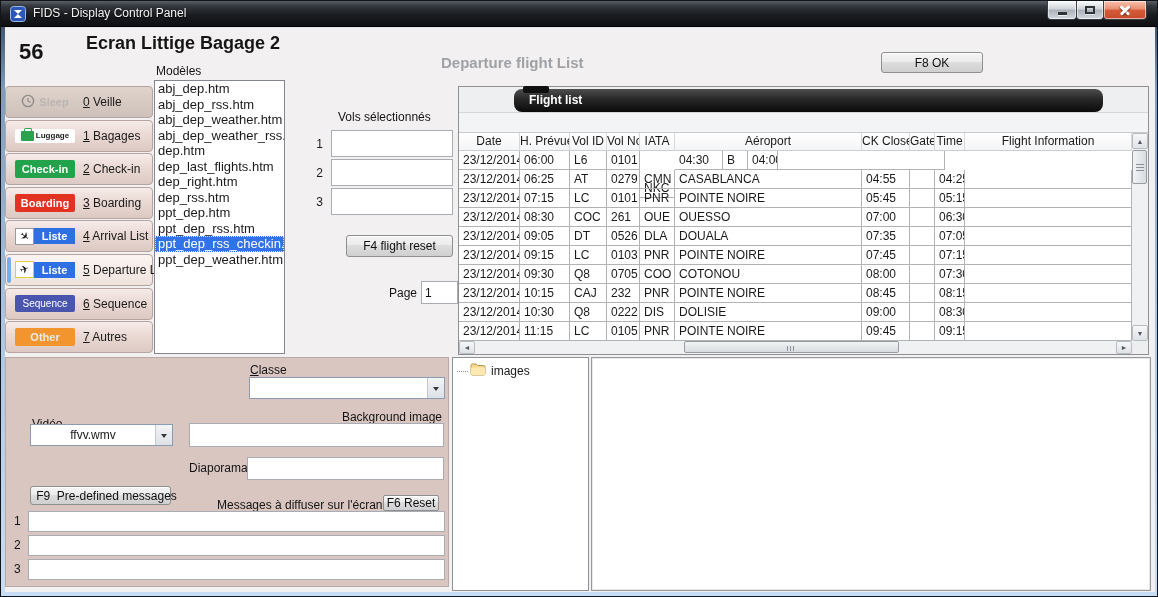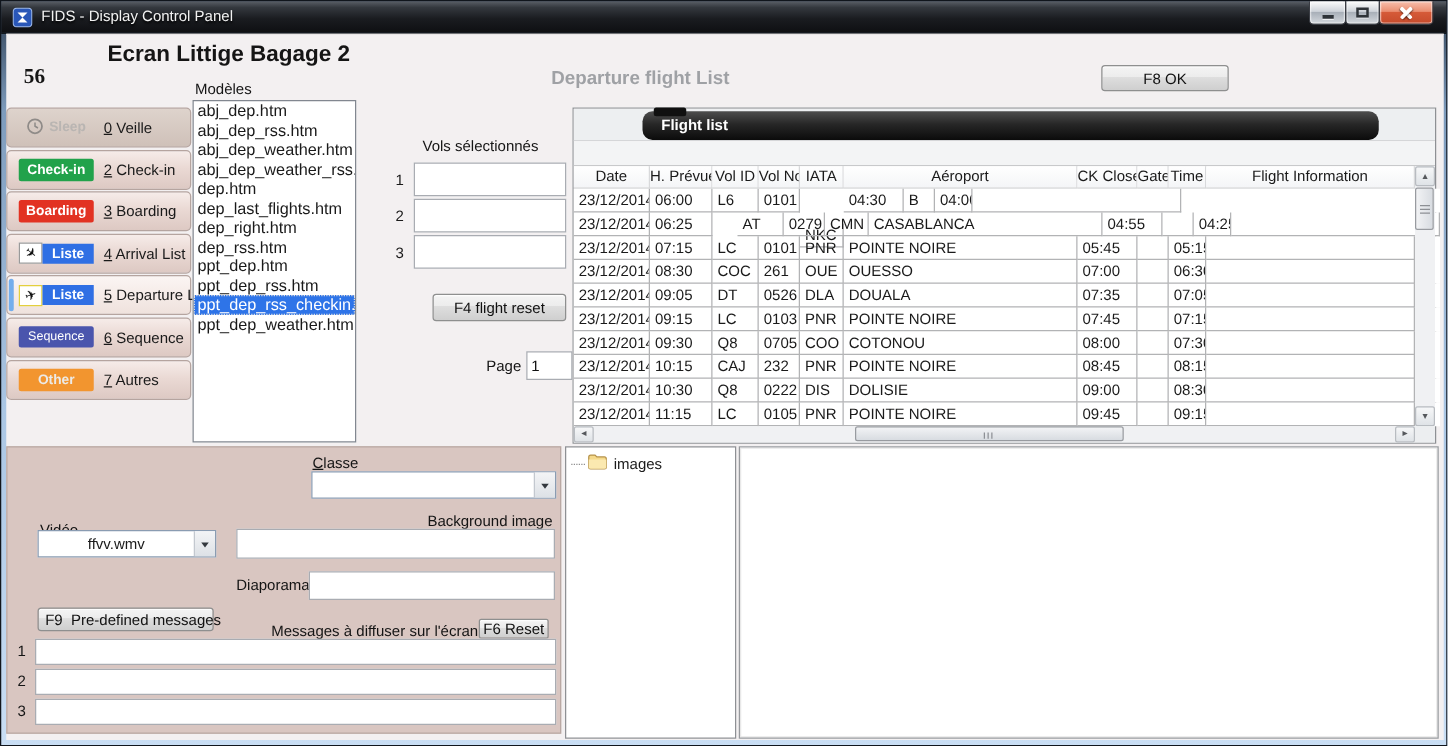--- a/index.html
+++ b/index.html
@@ -27,21 +27,21 @@
   .glyph-max { width:10px; height:8px; border:2px solid #2e3338; box-shadow:0 1px 0 rgba(255,255,255,.5); }
   .glyph-close { position:relative; width:12px; height:12px; }
   .glyph-close::before,.glyph-close::after { content:''; position:absolute; left:0; top:5px;
     width:12px; height:2.6px; background:#fff; border-radius:1px; box-shadow:0 1px 1px rgba(0,0,0,.4); }
   .glyph-close::before { transform:rotate(45deg); } .glyph-close::after { transform:rotate(-45deg); }
 
   
   .client { position:absolute; left:4px; top:26px; width:1150px; height:565px;
     background:#f3f0f1; border-top:1px solid #e9e6e7; }
   .lbl { position:absolute; font-size:12px; color:#151515; white-space:nowrap; }
-  #screen-number { left:14px; top:23px; font-size:17px; font-weight:bold;font-family:Liberation Serif, serif; }
+  #screen-number { left:14px; top:11px; font-size:22px; font-weight:bold; }
   #screen-name { left:81px; top:5px; font-size:18px; font-weight:bold; }
   #modeles-label { left:151px; top:36px; }
   #panel-title { left:436px; top:26px; font-size:15px; font-weight:bold; color:#9fa1a5; }
 
   
   .wbtn { position:absolute; border:1px solid #8e8f8f; border-radius:3px; font-size:12px; color:#111;
     background:linear-gradient(180deg,#f4f4f4,#ececec 45%,#dedede 46%,#cfcfcf);
     box-shadow:inset 0 1px 0 #fdfdfd; display:flex; align-items:center; justify-content:center;
     cursor:pointer; white-space:pre; }
   #f8-btn { left:876px; top:24px; width:102px; height:21px; }
@@ -199,20 +199,29 @@
         <div class="side-btn t-sleep">
           <span class="badge b-sleep">
             <span><svg width="14" height="14" viewBox="0 0 14 14">
                 <circle cx="7" cy="7" r="5.6" fill="none" stroke="#8f8b88" stroke-width="1.4"></circle>
                 <path d="M7 4 L7 7 L9.4 8.4" fill="none" stroke="#8f8b88" stroke-width="1.2"></path>
               </svg></span>
             <span class="sleep-txt">Sleep</span>
           </span>
           <span class="side-label"><span class="akey">0</span><span> Veille</span></span>
         </div>
+        <div class="side-btn t-luggage">
+          <span class="badge b-luggage">
+            <span class="lug-box">
+              <span class="lug-icon"></span>
+              <span class="lug-txt">Luggage</span>
+            </span>
+          </span>
+          <span class="side-label"><span class="akey">1</span><span> Bagages</span></span>
+        </div>
         <div class="side-btn t-checkin">
           <span class="badge b-checkin">
             <span class="pill" style="background: var(--checkin-green);">Check-in</span>
           </span>
           <span class="side-label"><span class="akey">2</span><span> Check-in</span></span>
         </div>
         <div class="side-btn t-boarding">
           <span class="badge b-boarding">
             <span class="pill" style="background: var(--boarding-red);">Boarding</span>
           </span>
@@ -303,21 +312,21 @@
             <div class="td" style="width: 33px;">0101</div>
             <div class="td" style="width: 35px; margin-top: 28px;">NKC</div>
             <div class="td" style="width: 48px;">04:30</div>
             <div class="td" style="width: 25px;">B</div>
             <div class="td" style="width: 30px;">04:00</div>
             <div class="td" style="width: 167px;"></div>
           </div>
           <div class="tr">
             <div class="td" style="width: 61px;">23/12/2014</div>
             <div class="td" style="width: 50px;">06:25</div>
-            <div class="td" style="width: 37px; margin-left: 20px;">AT</div>
+            <div class="td" style="width: 37px;">AT</div>
             <div class="td" style="width: 33px;">0279</div>
             <div class="td" style="width: 35px;">CMN</div>
             <div class="td" style="width: 187px;">CASABLANCA</div>
             <div class="td" style="width: 48px;">04:55</div>
             <div class="td" style="width: 25px;"></div>
             <div class="td" style="width: 30px;">04:25</div>
             <div class="td" style="width: 167px;"></div>
           </div>
           <div class="tr">
             <div class="td" style="width: 61px;">23/12/2014</div>

